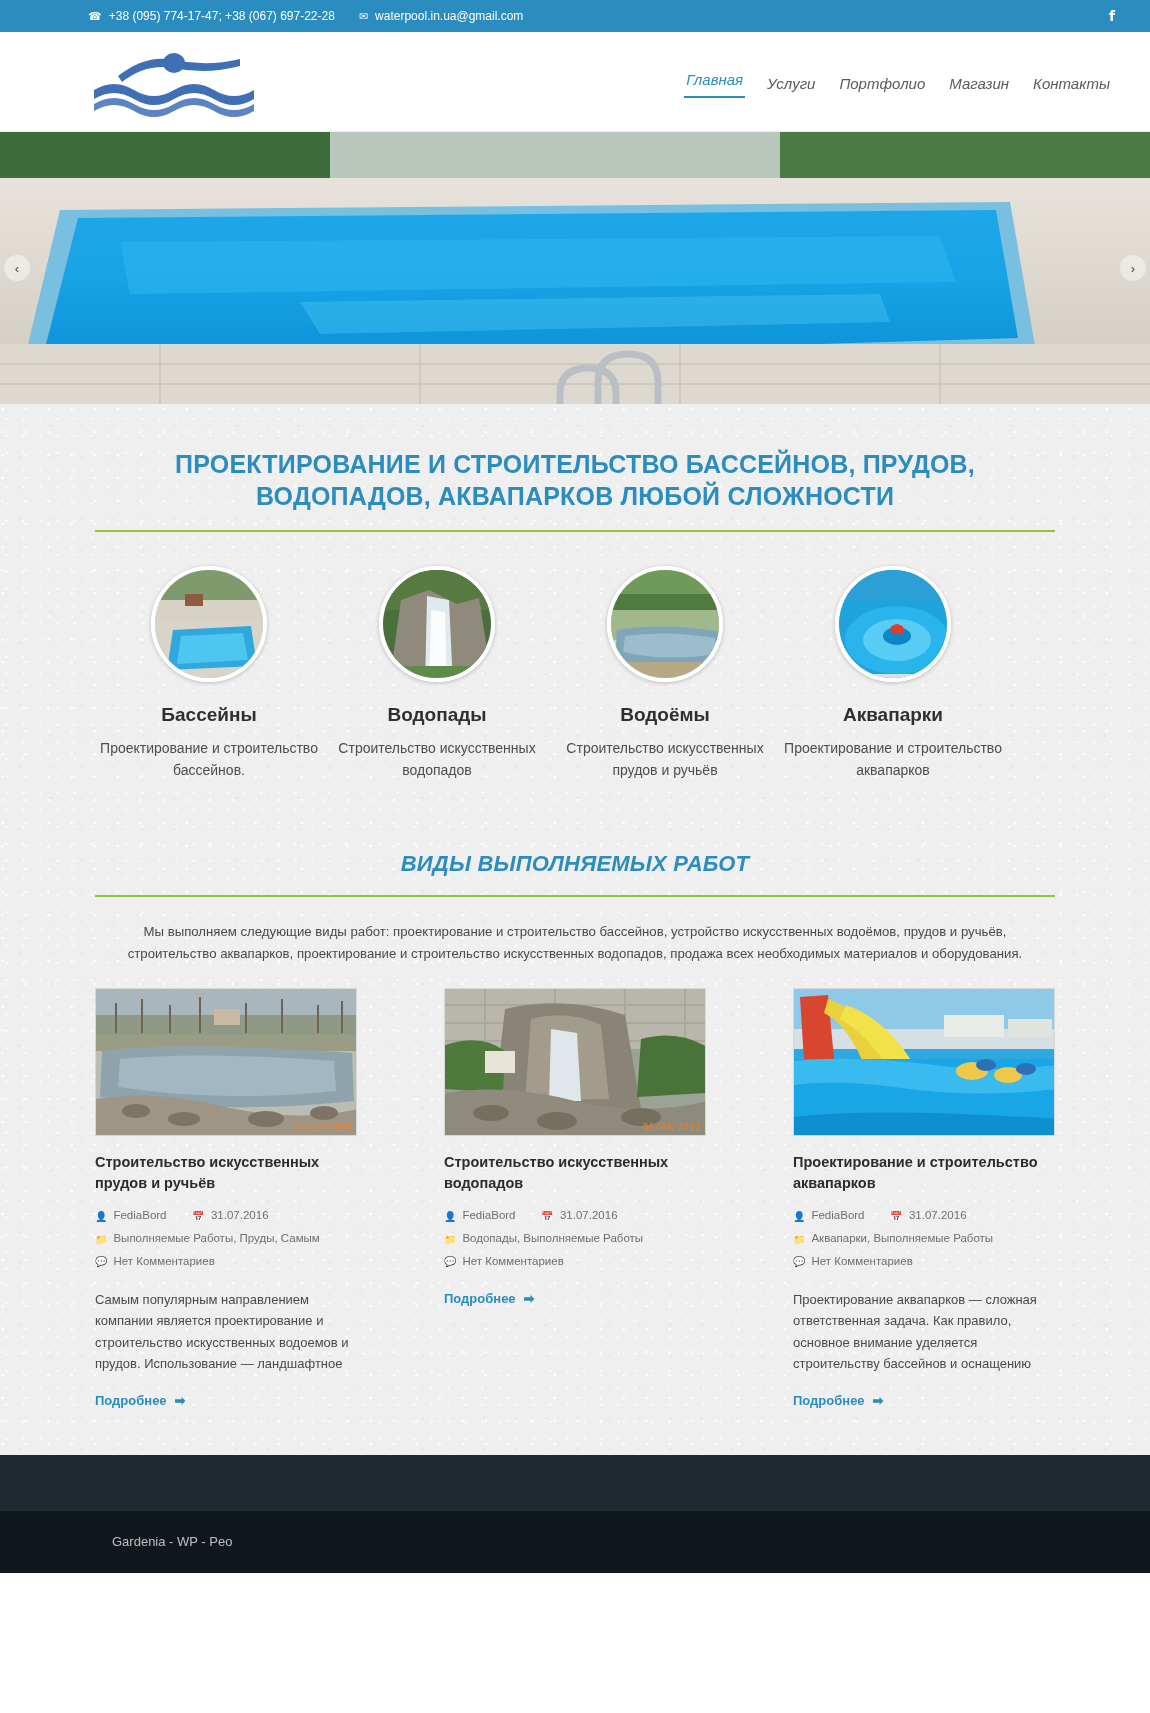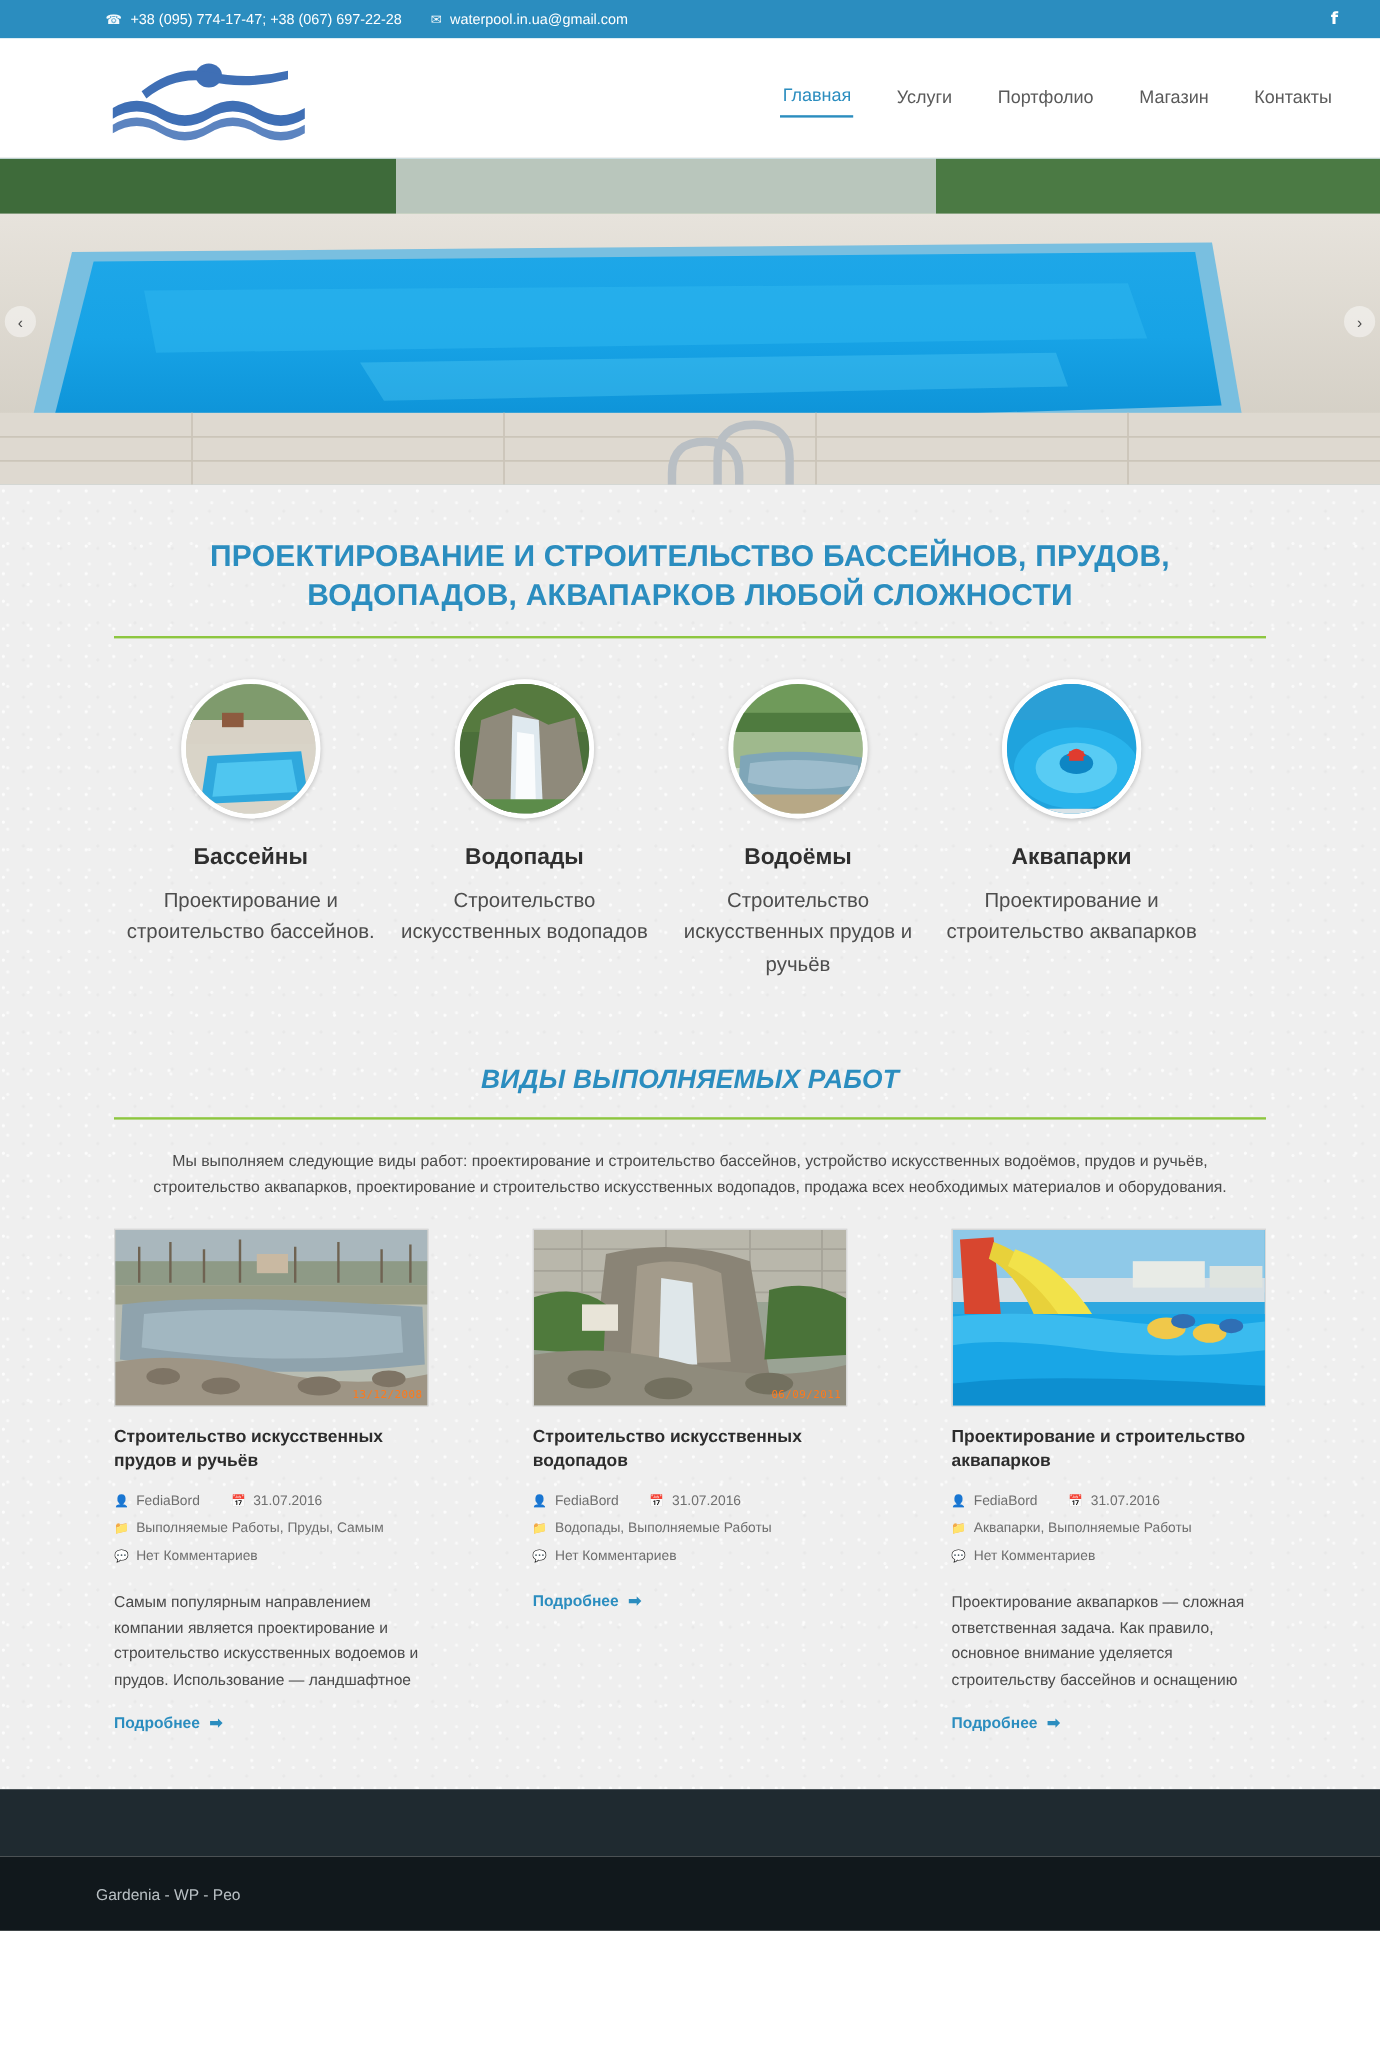--- a/index.html
+++ b/index.html
@@ -37,21 +37,21 @@
   .header {
     height: 100px;
     background: #ffffff;
     display: flex;
     align-items: center;
     padding: 0 28px 0 88px;
     border-bottom: 1px solid #ececec;
   }
   .logo { width: 190px; height: 72px; position: relative; }
   .logo svg { display: block; }
-  .nav { margin-left: auto; display: flex; align-items: center; gap: 34px; padding-right: 10px; }
+  .nav { margin-left: auto; display: flex; align-items: flex-end; gap: 20px; padding-right: 10px; font-style: italic; }
   .nav a {
     font-size: 15px; color: #5a5a5a; text-decoration: none; padding: 6px 2px;
     white-space: nowrap;
   }
   .nav a.active { color: #2b8dbf; border-bottom: 2px solid #2b8dbf; padding-bottom: 8px; }
 
   
   .hero {
     position: relative;
     height: 272px;
@@ -107,21 +107,21 @@
   .circ {
     width: 116px; height: 116px; border-radius: 50%;
     margin: 0 auto;
     border: 4px solid #fff;
     box-shadow: 0 1px 4px rgba(0,0,0,.22);
     overflow: hidden;
     position: relative;
   }
   .circ > div { position: absolute; inset: 0; }
   .circle-item h3 { margin-top: 22px; font-size: 19px; color: #2f2f2f; font-weight: bold; }
-  .circle-item p { margin-top: 12px; font-size: 17px; color: #4d4d4d; line-height: 1.55; }
+  .circle-item p { margin-top: 12px; font-size: 14px; color: #4d4d4d; line-height: 1.55; }
 
   
   .works-head { margin-top: 70px; }
   .works-intro {
     margin-top: 24px; text-align: center; font-size: 13.2px; color: #4a4a4a; line-height: 1.62;
     padding: 0 18px;
   }
   .cards { display: flex; justify-content: space-between; margin-top: 24px; }
   .card { width: 262px; }
   .card .thumb {
@@ -146,21 +146,21 @@
   .more {
     margin-top: 18px; font-size: 13px; color: #2b8dbf; font-weight: bold;
     display: inline-flex; align-items: center; gap: 8px; text-decoration: none;
   }
   .more .ar { font-size: 13px; }
 
   
   .footer-top { height: 56px; background: #1f2a30; }
   .footer-bot {
     height: 62px; background: #11181c; display: flex; align-items: center;
-    padding-left: 80px; color: #b9c0c4; font-size: 13px;
+    padding-left: 112px; color: #b9c0c4; font-size: 13px;
   }
   .page-pad { height: 46px; }
 </style>
 </head>
 <body>
 
 <div class="topbar">
   <span class="contact">
     <span class="ico">☎</span>
     <span>+38 (095) 774-17-47; +38 (067) 697-22-28</span>

